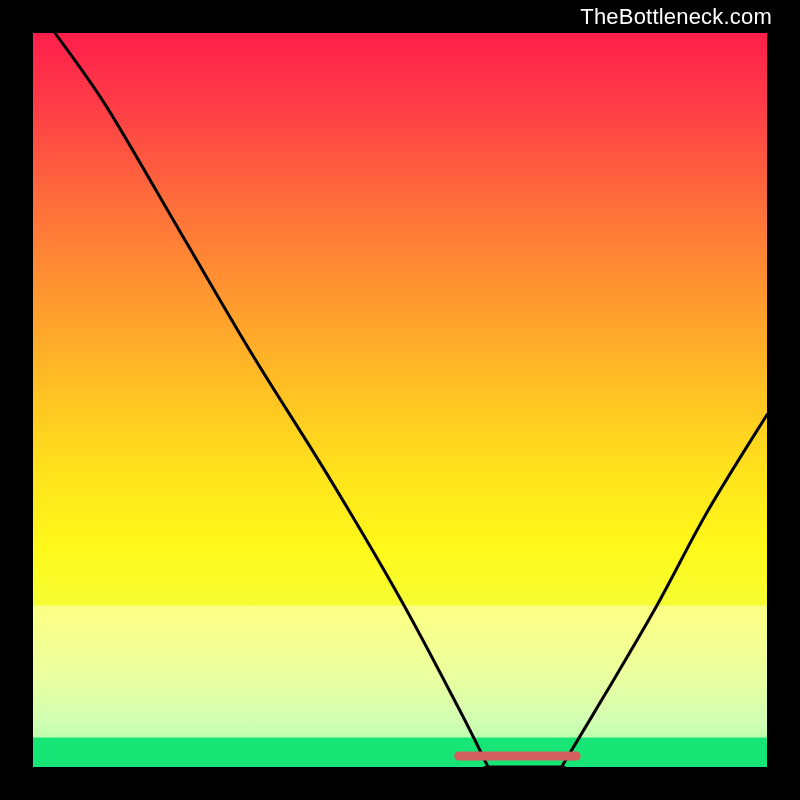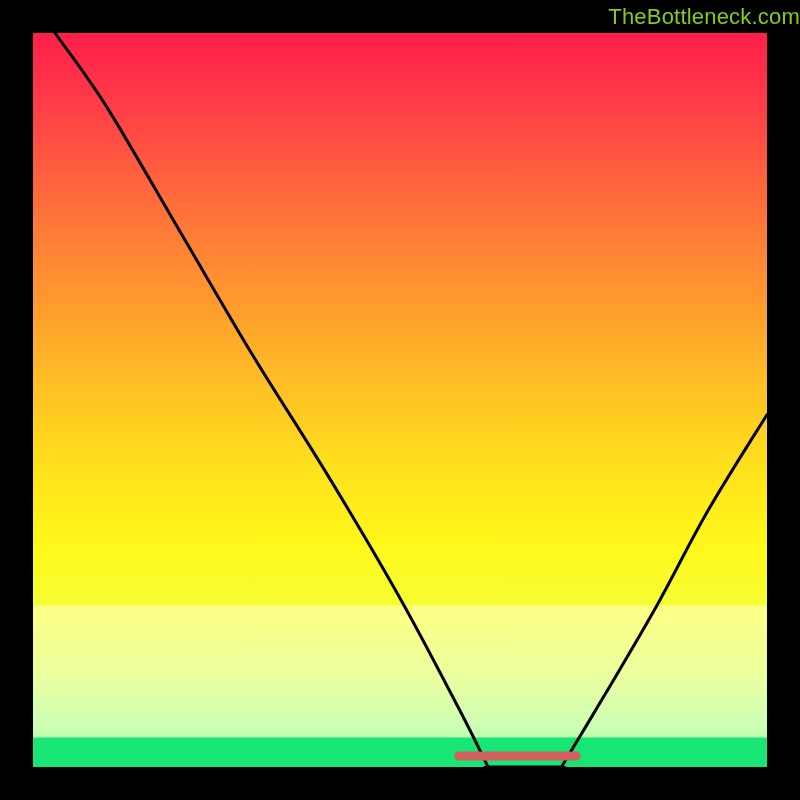--- a/index.html
+++ b/index.html
@@ -15,22 +15,22 @@
     position: absolute;
     top: 0;
     left: 0;
     width: 800px;
     height: 800px;
     background: #000000;
   }
   .watermark {
     position: absolute;
     top: 4px;
-    right: 0;
-    color: #84cc16;
+    right: 28px;
+    color: #ffffff;
     font-size: 22px;
     font-weight: 500;
     letter-spacing: 0.2px;
   }
   .plot-outer {
     position: absolute;
     left: 33px;
     top: 33px;
     width: 734px;
     height: 734px;

